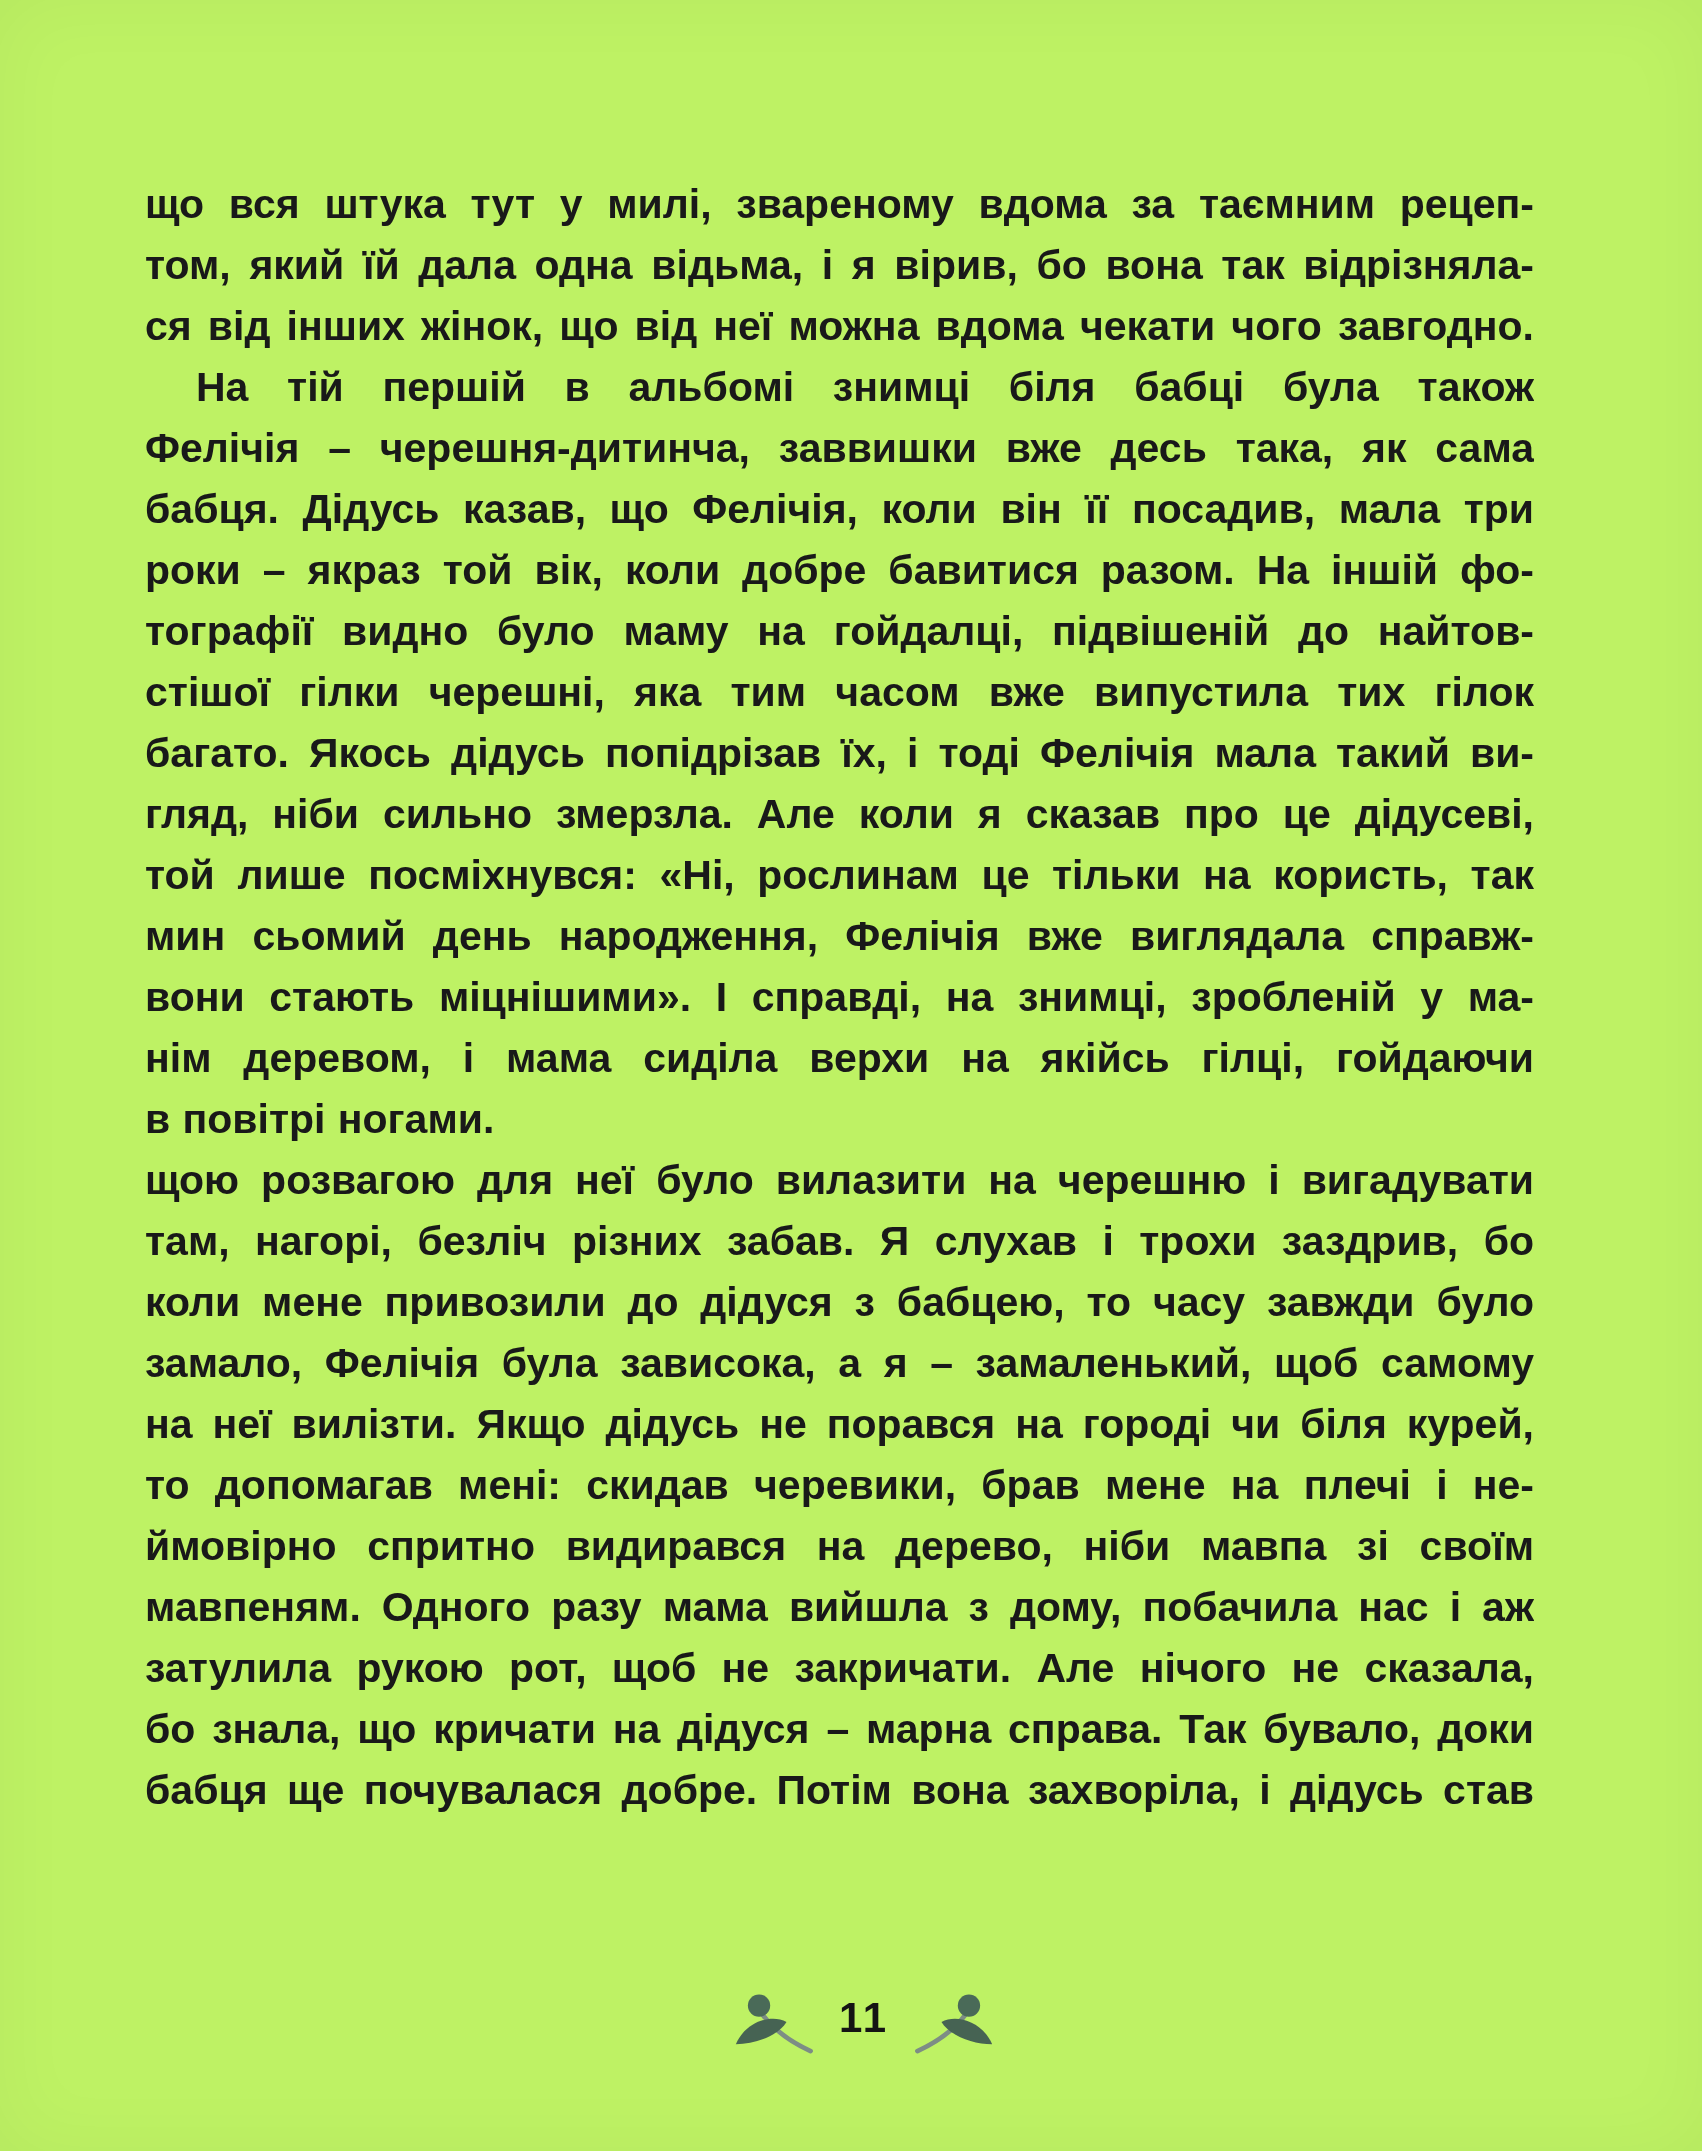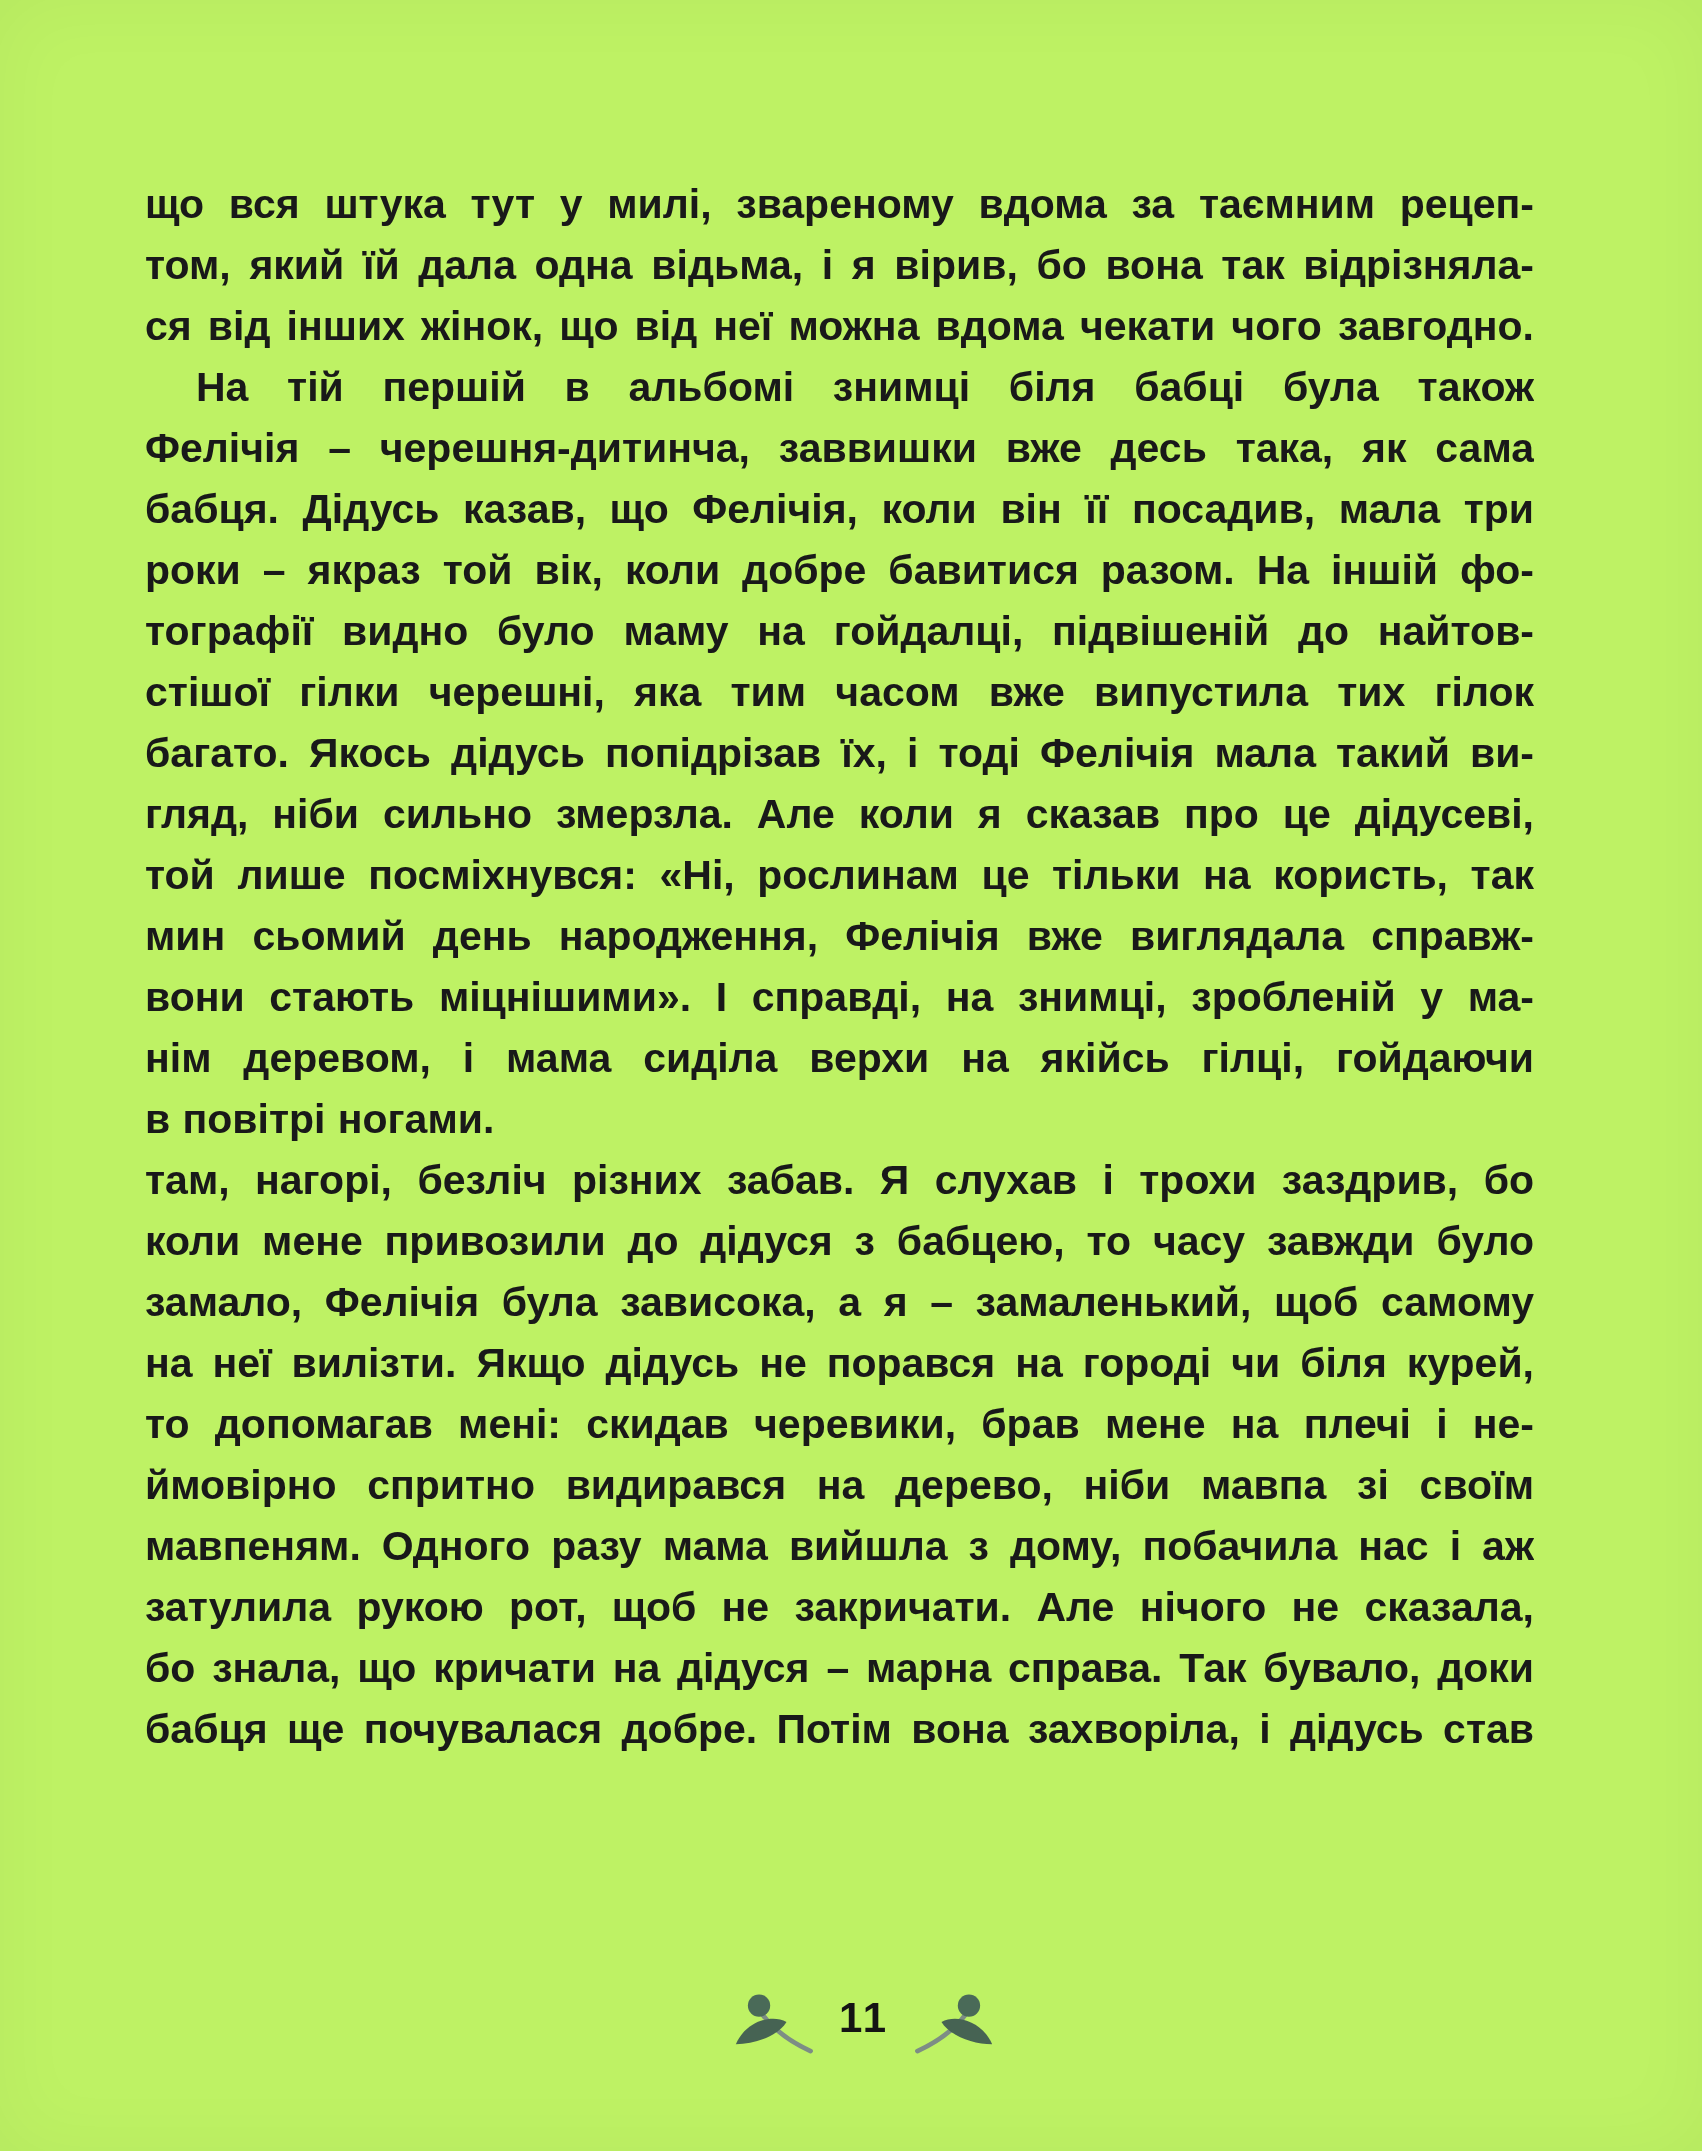--- a/index.html
+++ b/index.html
@@ -87,20 +87,21 @@
       <div class="line just">роки – якраз той вік, коли добре бавитися разом. На іншій фо-</div>
       <div class="line just">тографії видно було маму на гойдалці, підвішеній до найтов-</div>
       <div class="line just">стішої гілки черешні, яка тим часом вже випустила тих гілок</div>
       <div class="line just">багато. Якось дідусь попідрізав їх, і тоді Фелічія мала такий ви-</div>
       <div class="line just">гляд, ніби сильно змерзла. Але коли я сказав про це дідусеві,</div>
       <div class="line just">той лише посміхнувся: «Ні, рослинам це тільки на користь, так</div>
       <div class="line just">мин сьомий день народження, Фелічія вже виглядала справж-</div>
       <div class="line just">вони стають міцнішими». І справді, на знимці, зробленій у ма-</div>
       <div class="line just">нім деревом, і мама сиділа верхи на якійсь гілці, гойдаючи</div>
       <div class="line">в повітрі ногами.</div>
+      <div class="line just">щою розвагою для неї було вилазити на черешню і вигадувати</div>
       <div class="line just">там, нагорі, безліч різних забав. Я слухав і трохи заздрив, бо</div>
       <div class="line just">коли мене привозили до дідуся з бабцею, то часу завжди було</div>
       <div class="line just">замало, Фелічія була зависока, а я – замаленький, щоб самому</div>
       <div class="line just">на неї вилізти. Якщо дідусь не порався на городі чи біля курей,</div>
       <div class="line just">то допомагав мені: скидав черевики, брав мене на плечі і не-</div>
       <div class="line just">ймовірно спритно видирався на дерево, ніби мавпа зі своїм</div>
       <div class="line just">мавпеням. Одного разу мама вийшла з дому, побачила нас і аж</div>
       <div class="line just">затулила рукою рот, щоб не закричати. Але нічого не сказала,</div>
       <div class="line just">бо знала, що кричати на дідуся – марна справа. Так бувало, доки</div>
       <div class="line just">бабця ще почувалася добре. Потім вона захворіла, і дідусь став</div>

